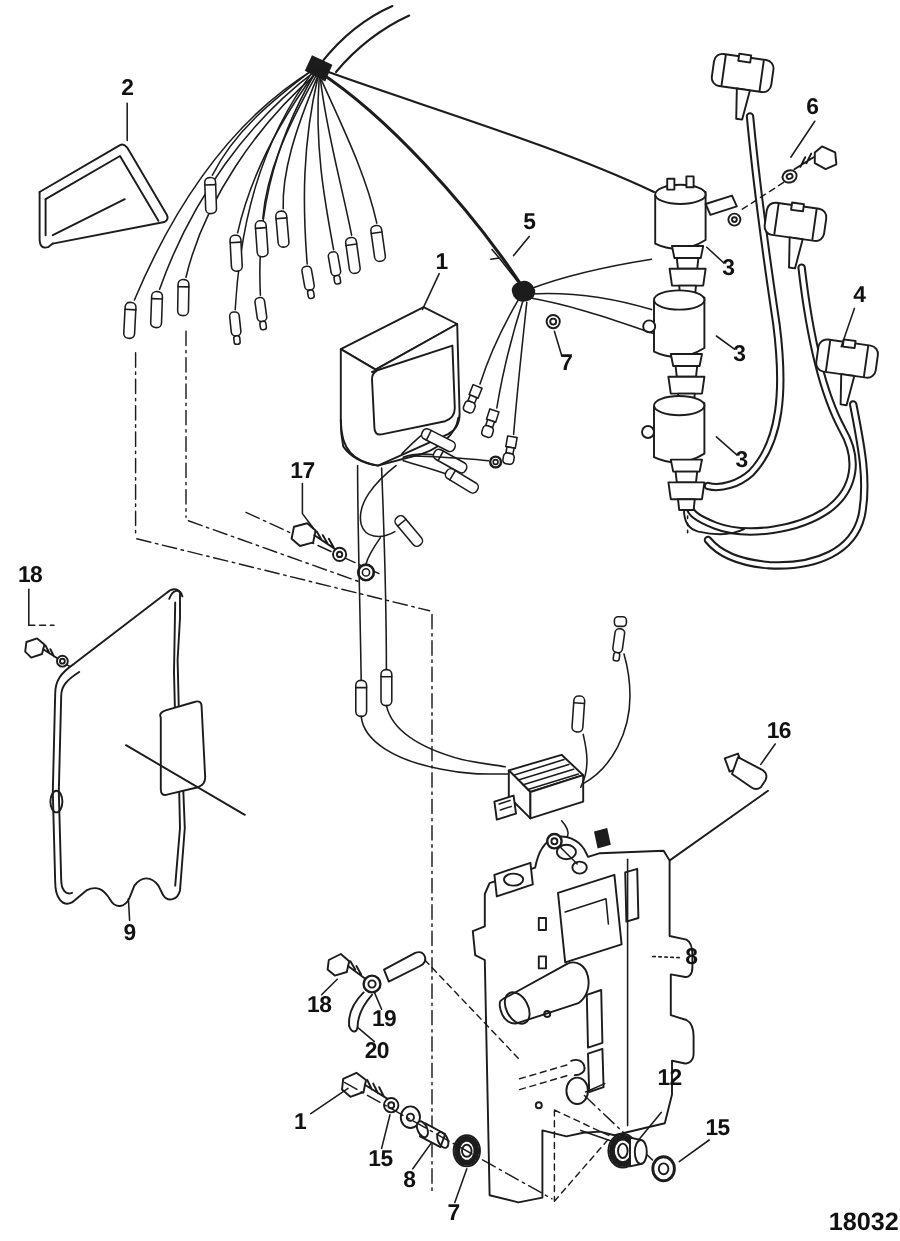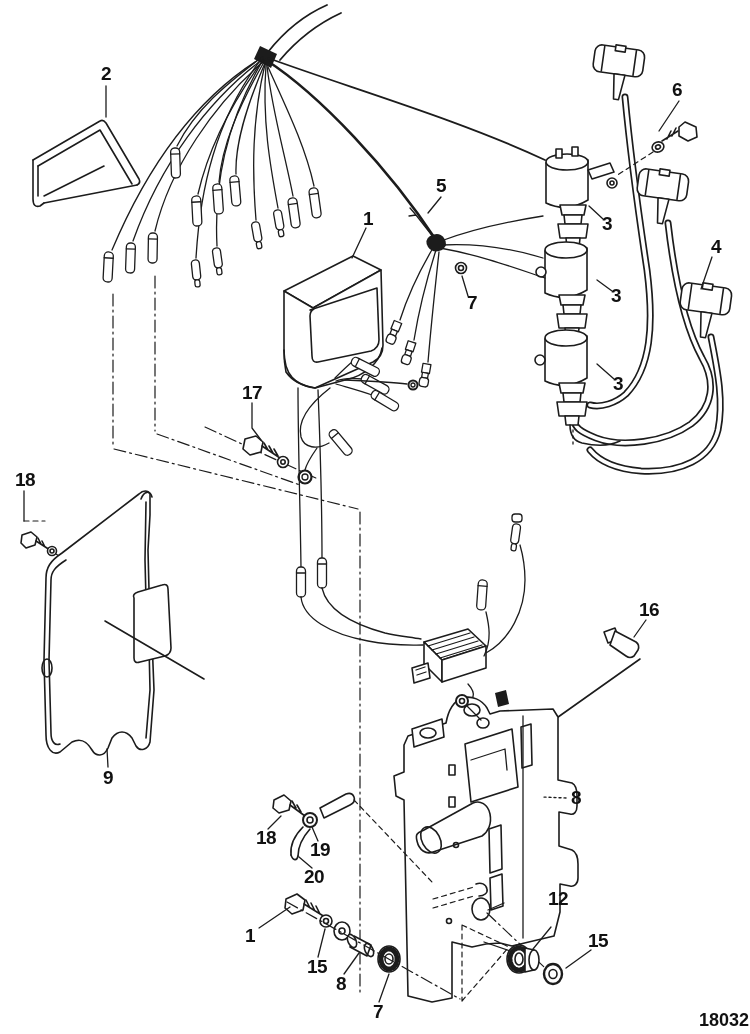--- a/index.html
+++ b/index.html
@@ -12,21 +12,21 @@
   .med{stroke-width:1.8;}
   .tube{stroke-width:7;}
   .tubecore{stroke:#ffffff;stroke-width:3.6;}
   .wire2{stroke-width:2.6;}
   .dd{stroke-dasharray:12 4 2 4;stroke-width:1.2;}
   .dash{stroke-dasharray:5 4;stroke-width:1.2;}
   .dot{stroke-dasharray:2 3;stroke-width:1.4;}
   .rib{stroke-dasharray:2 2.2;stroke-width:5;}
   .callout{position:absolute;transform:translate(-50%,-50%);font-weight:bold;font-size:19px;
            color:#111;letter-spacing:-0.5px;}
-  #diagram-number{position:absolute;right:1px;bottom:3px;font-weight:bold;font-size:18px;color:#111;}
+  #diagram-number{position:absolute;right:1px;bottom:3px;font-weight:bold;font-size:21px;color:#111;}
 </style>
 </head>
 <body>
 
 <div id="stage">
 
 <svg id="artwork" width="750" height="1034" viewBox="0 0 750 1034" stroke="#1c1c1c" fill="none" stroke-width="1.6" stroke-linecap="round" stroke-linejoin="round">
 
   <defs>
     <g id="t-sleeve">

